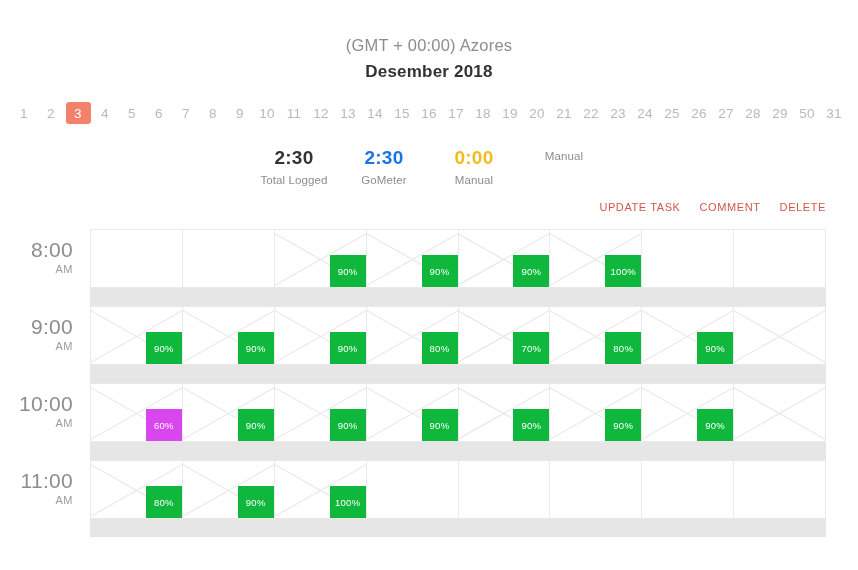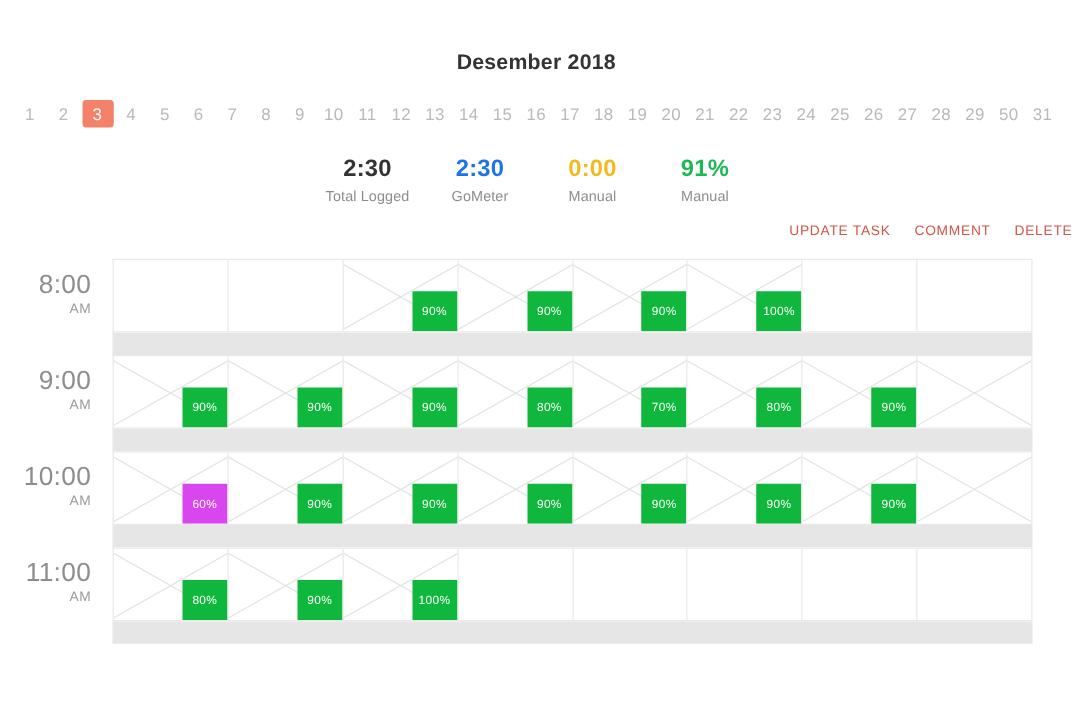--- a/index.html
+++ b/index.html
@@ -51,21 +51,21 @@
     letter-spacing: .2px;
   }
   .stat .l {
     font-size: 11.5px; color: #8d8d8d; line-height: 18px;
     letter-spacing: .1px; margin-top: 1px;
   }
 
   
   .actions {
     display: flex; justify-content: flex-end; align-items: flex-start;
-    gap: 19px; margin-top: 12px;
+    gap: 19px; padding-right: 32px; margin-top: 12px;
   }
   .actions a {
     font-size: 11px; color: #d2564a; letter-spacing: .6px;
     text-decoration: none; font-weight: normal; cursor: pointer;
   }
 
   
   .grid { position: relative; margin-top: 16px; }
   .row { position: relative; display: flex; }
   .tlabel {
@@ -112,20 +112,21 @@
   .spacerfill {
     flex: 1 1 auto; height: 18px; background: #e6e6e6; margin-right: 32px;
   }
 </style>
 </head>
 <body>
 
 <div class="page">
 
   <div class="hdr">
+    <div class="tz">(GMT + 00:00) Azores</div>
     <div class="month">Desember 2018</div>
   </div>
 
   <div class="days" id="day-strip">
       <div class="day">1</div>
       <div class="day">2</div>
       <div class="day active" style="background: rgb(244, 129, 106);">3</div>
       <div class="day">4</div>
       <div class="day">5</div>
       <div class="day">6</div>
@@ -163,21 +164,20 @@
       </div>
       <div class="stat">
         <div class="v" style="color: rgb(26, 115, 232);">2:30</div>
         <div class="l">GoMeter</div>
       </div>
       <div class="stat">
         <div class="v" style="color: rgb(242, 187, 29);">0:00</div>
         <div class="l">Manual</div>
       </div>
       <div class="stat">
-        <div class="v" style="color: rgb(29, 185, 84);">91%</div>
         <div class="l">Manual</div>
       </div>
     </div>
 
   <div class="actions" id="actions">
       <a style="color: rgb(210, 86, 74);">UPDATE TASK</a>
       <a style="color: rgb(210, 86, 74);">COMMENT</a>
       <a style="color: rgb(210, 86, 74);">DELETE</a>
     </div>
 

